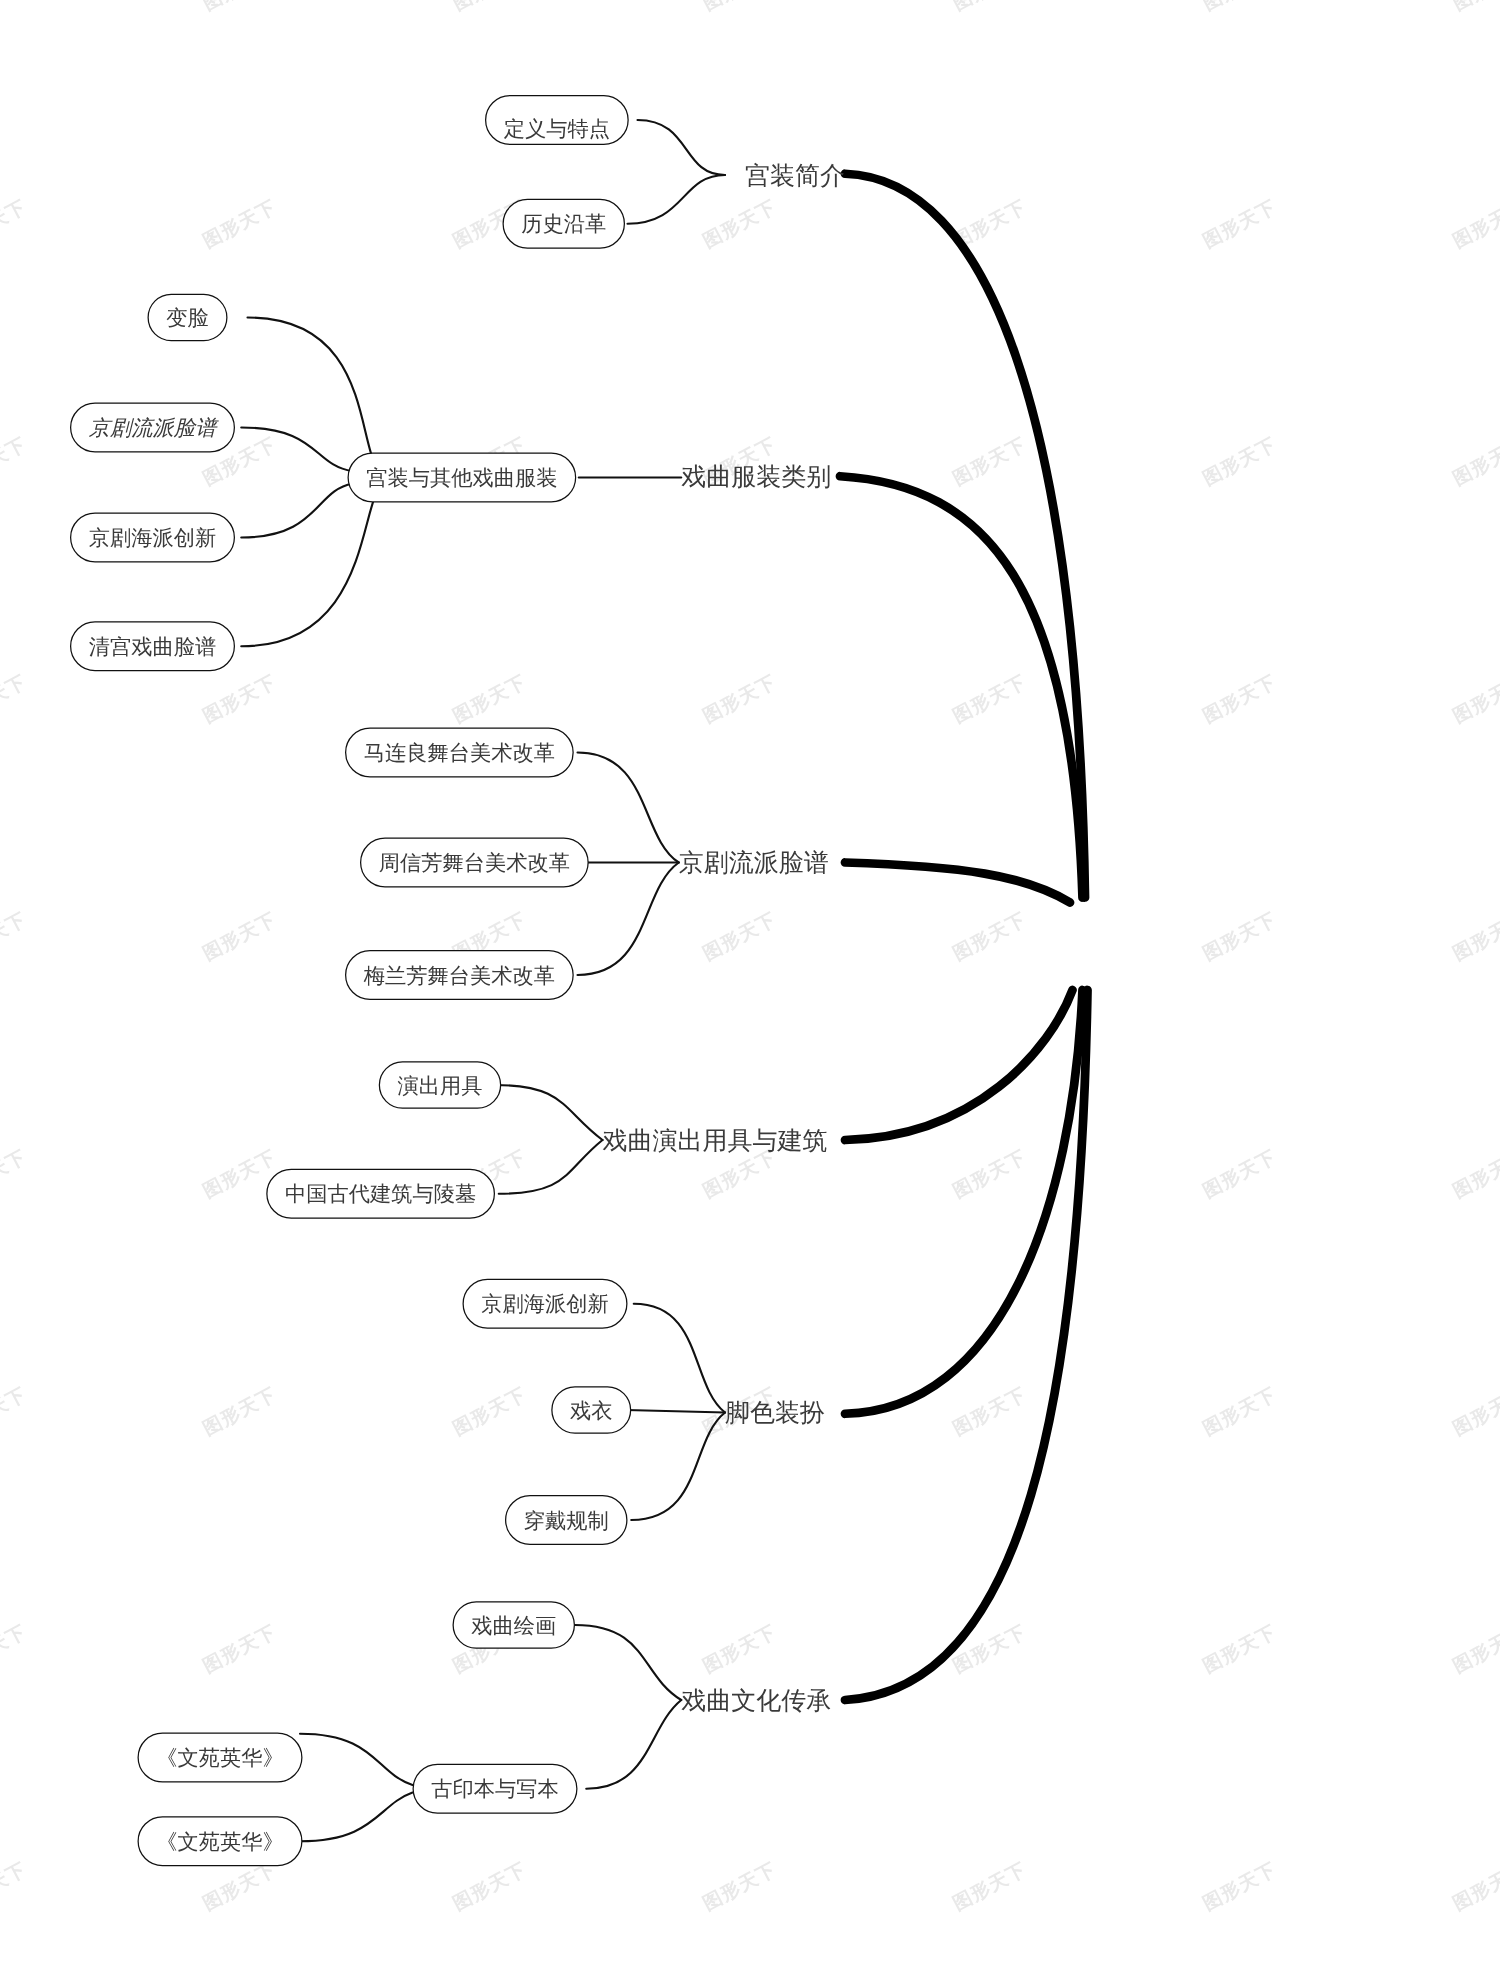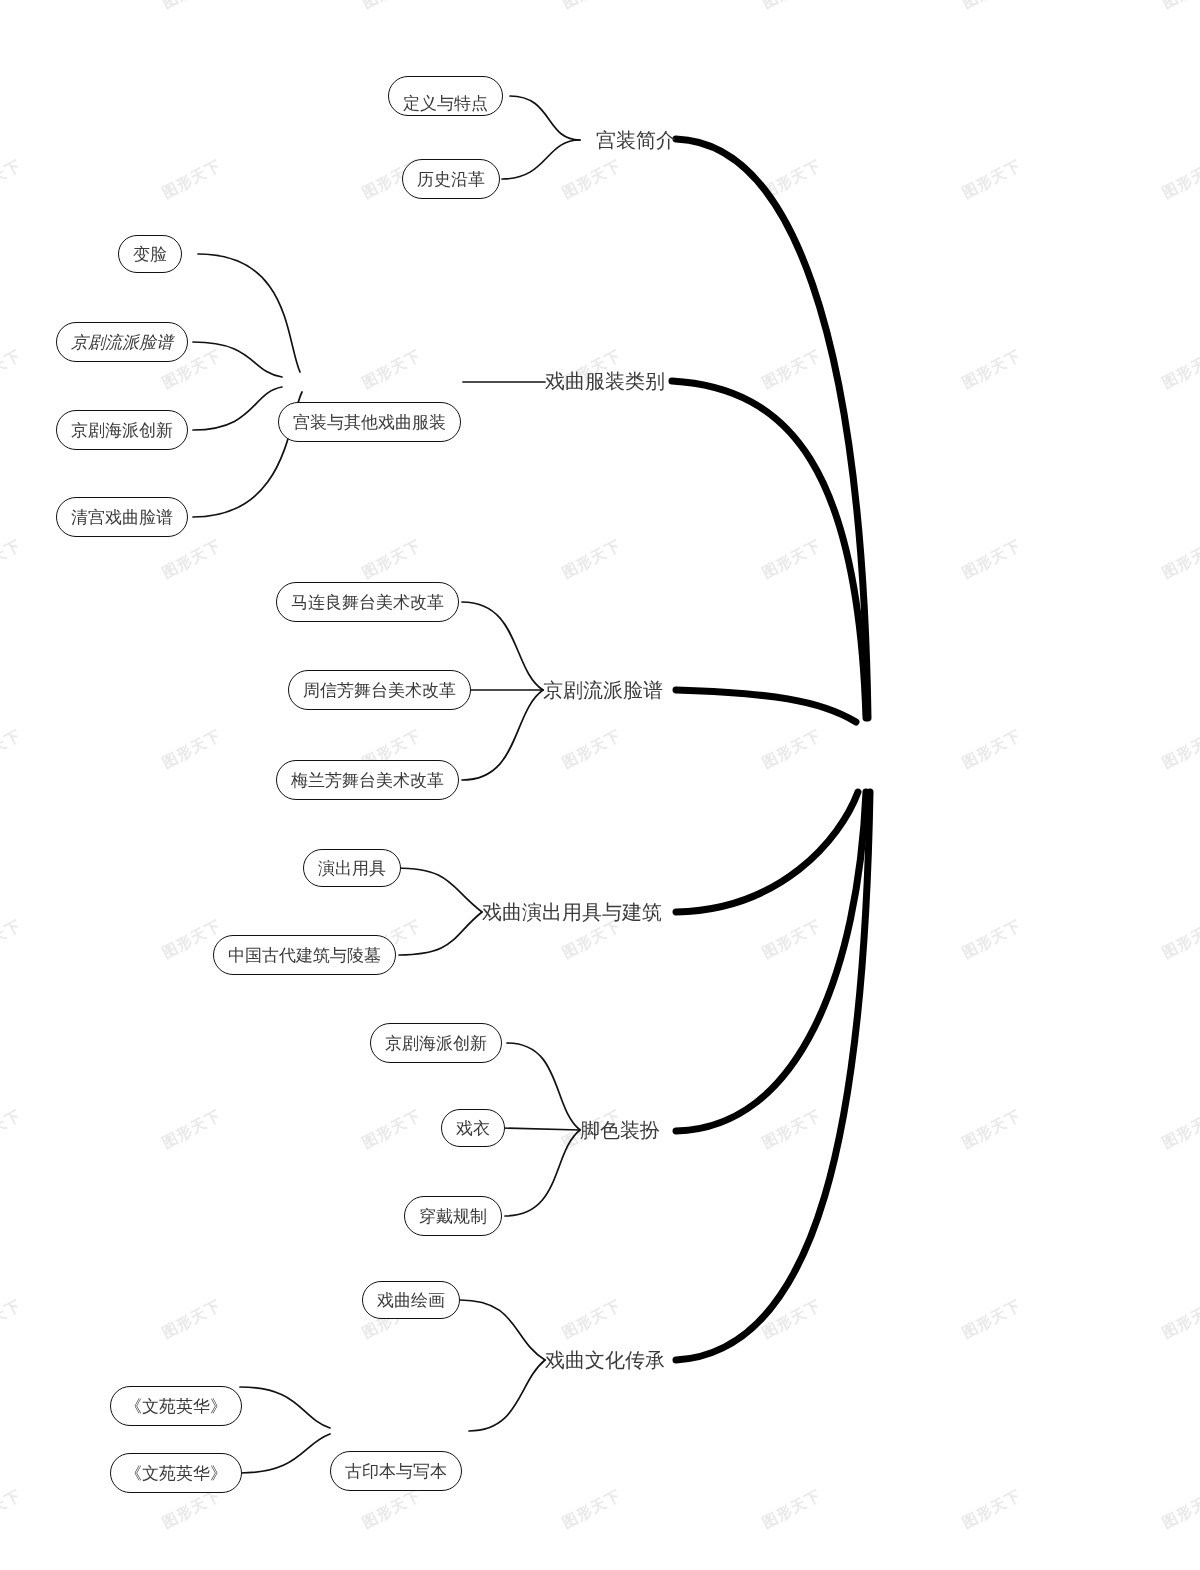--- a/index.html
+++ b/index.html
@@ -60,21 +60,20 @@
   .node.leaf.small {
     border-radius: 20px;
     height: 38px;
   }
   .node.branch-mid {
     border: 1.7px solid #111111;
     border-radius: 22px;
     font-size: 17px;
     padding: 0 14px;
     height: 40px;
-    margin-top: 40px;
   }
   .node.branch-label {
     font-size: 20px;
     color: #3a3a3a;
     background: transparent;
     height: 30px;
     padding: 0;
   }
   .node.root {
     border: 3.4px solid #000000;

